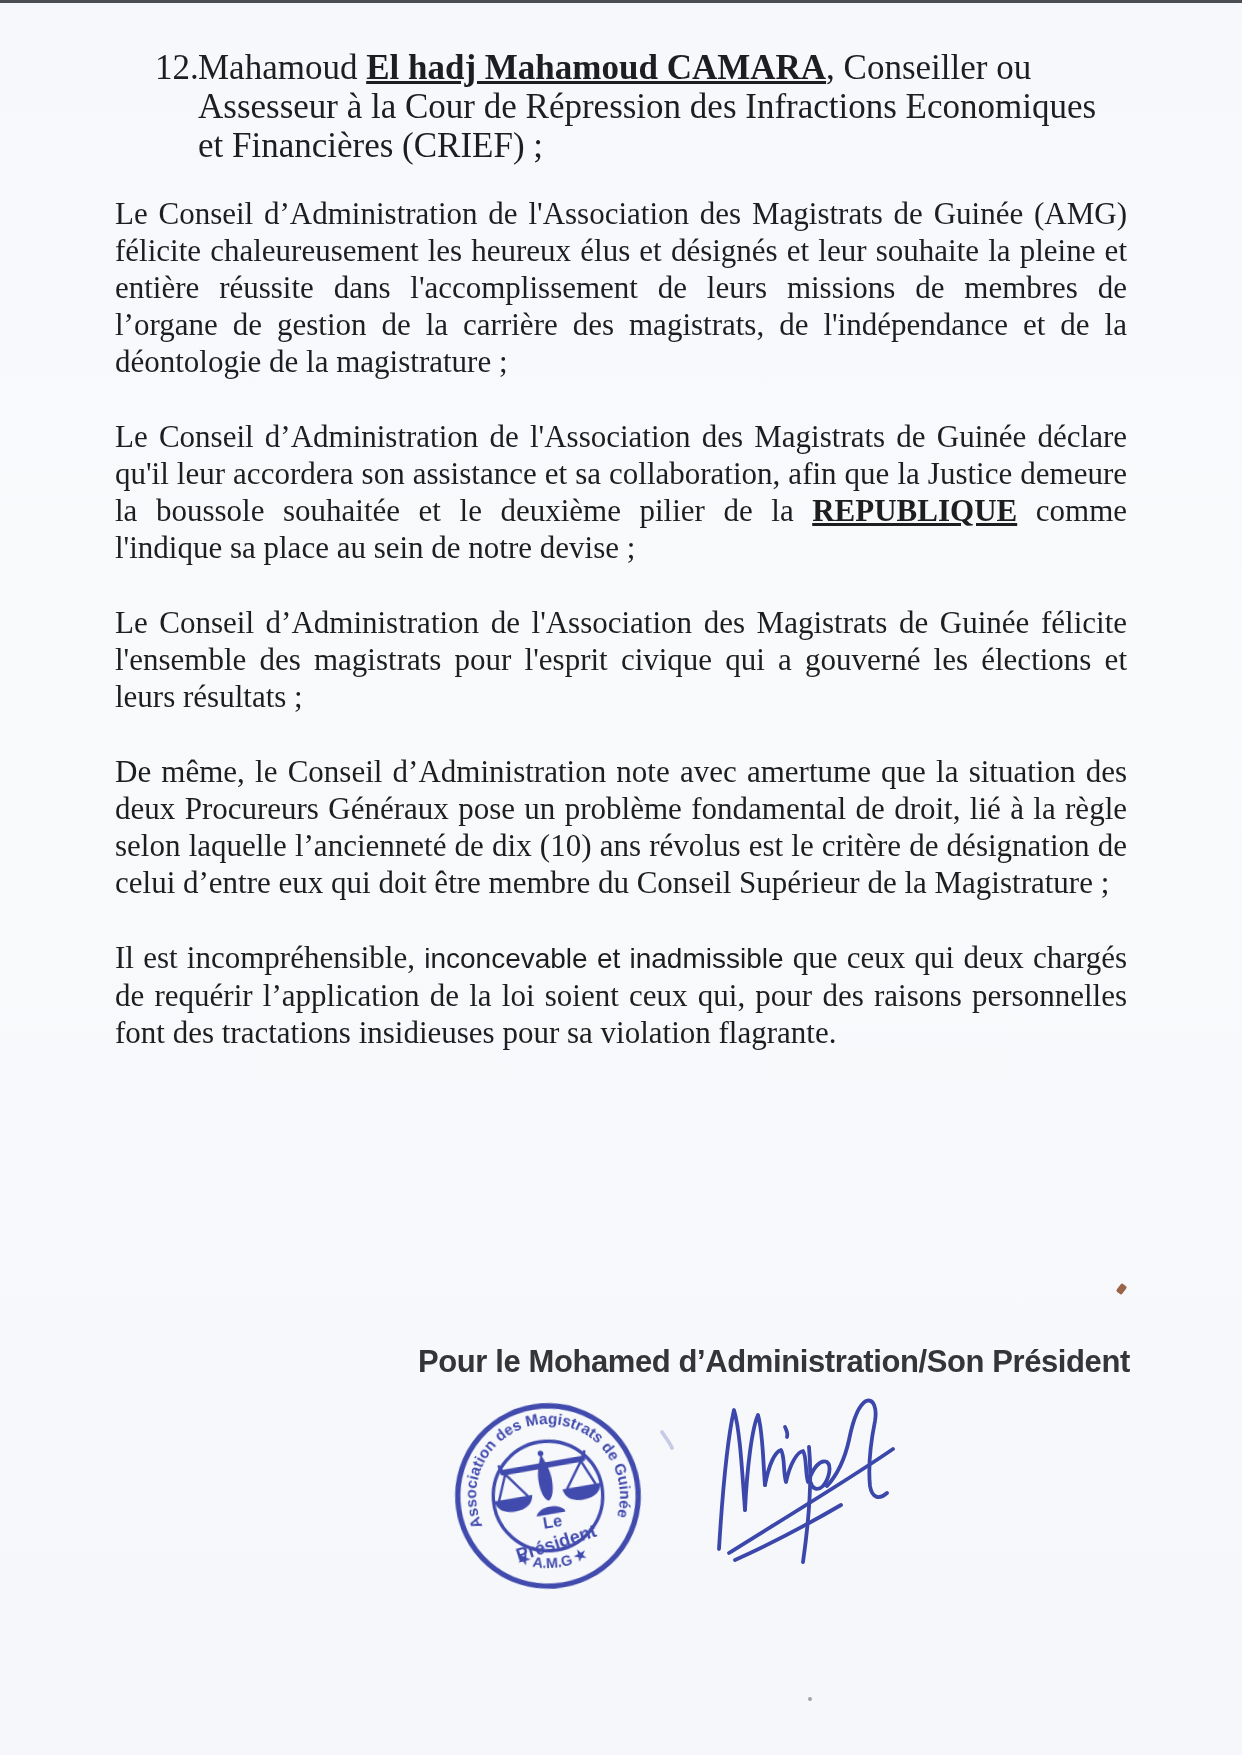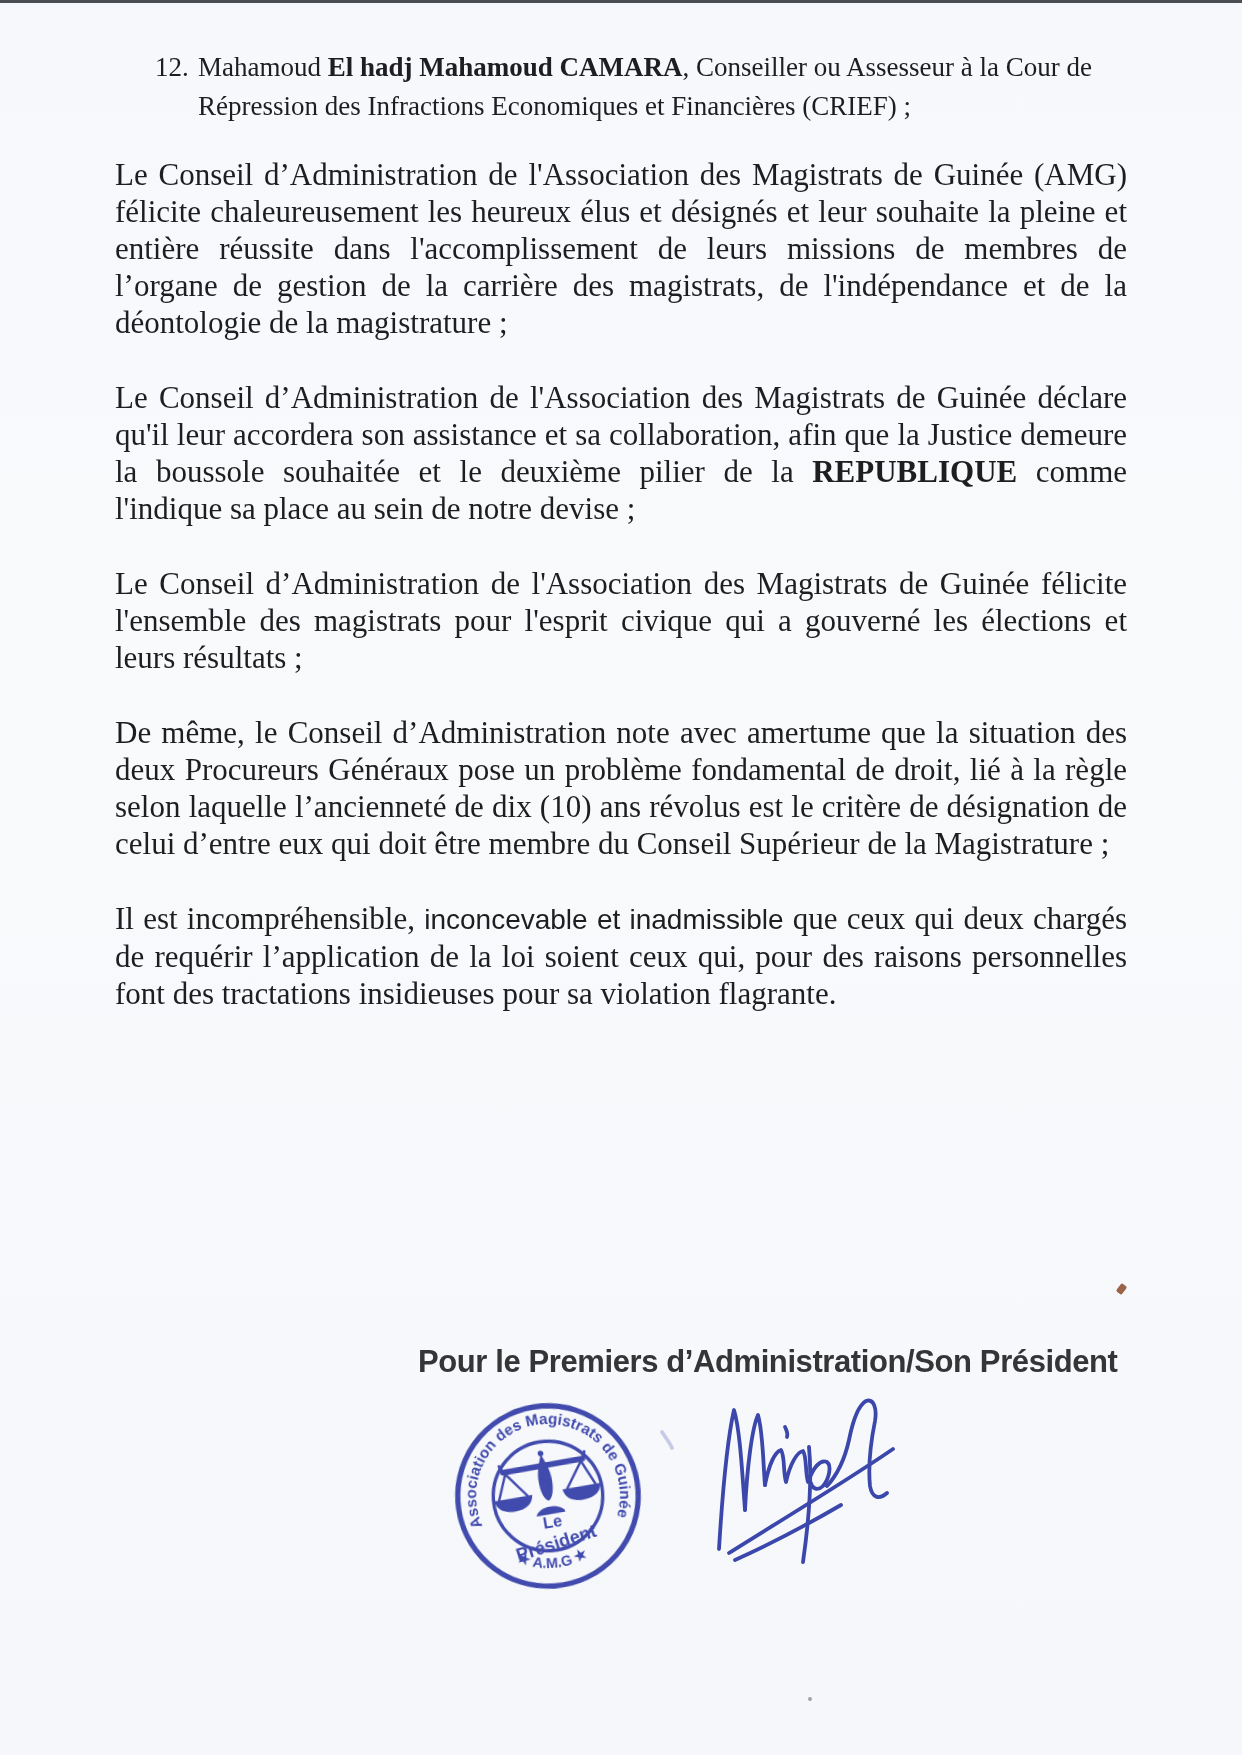--- a/index.html
+++ b/index.html
@@ -7,24 +7,24 @@
     position:relative;
     width:1242px;height:1755px;
     background:linear-gradient(180deg,#f6f8fb 0%,#f8fafc 40%,#f5f7fa 100%);
     overflow:hidden;
     font-family:"Liberation Serif", serif;
     color:#1e1e21;
   }
   .top-edge{position:absolute;left:0;top:0;width:100%;height:3px;background:#4b4e53;}
   .content{position:absolute;left:115px;top:48px;width:1012px;}
   .content p{margin:16px 0 38px 0;font-size:31px;line-height:37px;text-align:justify;}
-  .list-item{display:flex;margin:0 0 30px 0;font-size:27px;line-height:39px;}
+  .list-item{display:flex;margin:0 0 30px 0;font-size:35px;line-height:39px;}
   .list-num{flex:none;width:43px;margin-left:40px;}
   .li-text{width:950px;text-align:left;}
-  b{font-weight:bold;}
+  b{font-weight:bold;text-decoration:underline;}
   .alt-font{font-family:Liberation Sans, sans-serif;font-size:28px;}
   .sig-heading{
     position:absolute;left:418px;top:1344px;
     font-family:"Liberation Sans", sans-serif;font-weight:bold;
     font-size:31px;color:#353538;letter-spacing:-0.4px;white-space:nowrap;
   }
   .signatory{
     position:absolute;left:645px;top:1556px;
     font-family:"Liberation Sans", sans-serif;font-weight:bold;
     font-size:29px;color:#48484b;letter-spacing:0.2px;white-space:nowrap;
@@ -55,21 +55,21 @@
 
     <p>Le Conseil d’Administration de l'Association des Magistrats de Guinée félicite l'ensemble des magistrats pour l'esprit civique qui a gouverné les élections et leurs résultats ;</p>
 
 
     <p>De même, le Conseil d’Administration note avec amertume que la situation des deux Procureurs Généraux pose un problème fondamental de droit, lié à la règle selon laquelle l’ancienneté de dix (10) ans révolus est le critère de désignation de celui d’entre eux qui doit être membre du Conseil Supérieur de la Magistrature ;</p>
 
     <p><span>Il est incompréhensible, </span><span class="alt-font">inconcevable et inadmissible</span><span> que ceux qui deux chargés de requérir l’application de la loi soient ceux qui, pour des raisons personnelles font des tractations insidieuses pour sa violation flagrante.</span></p>
 
   </div>
 
-  <div class="sig-heading">Pour le Premiers d’Administration/Son Président</div>
+  <div class="sig-heading">Pour le Mohamed d’Administration/Son Président</div>
 
   <div class="stamp">
     <svg width="192" height="192" viewBox="0 0 200 200">
       <g fill="none" stroke="#3842aa">
         <circle cx="100" cy="100" r="94" stroke-width="5.5"></circle>
         <circle cx="100" cy="100" r="57" stroke-width="3.5"></circle>
       </g>
       <defs>
         <path id="arcTop" d="M 38.6,143 A 75,75 0 1 1 161.4,143"></path>
         <path id="arcBot" d="M 51.8,157.5 A 75,75 0 0 0 148.2,157.5"></path>

